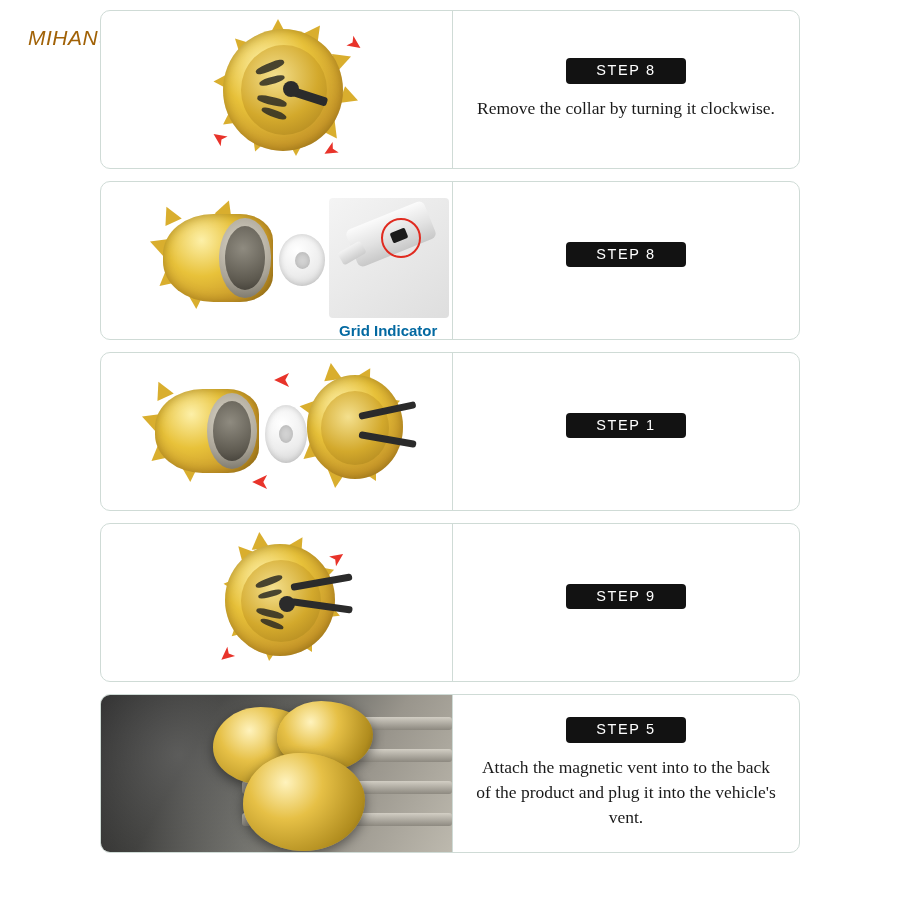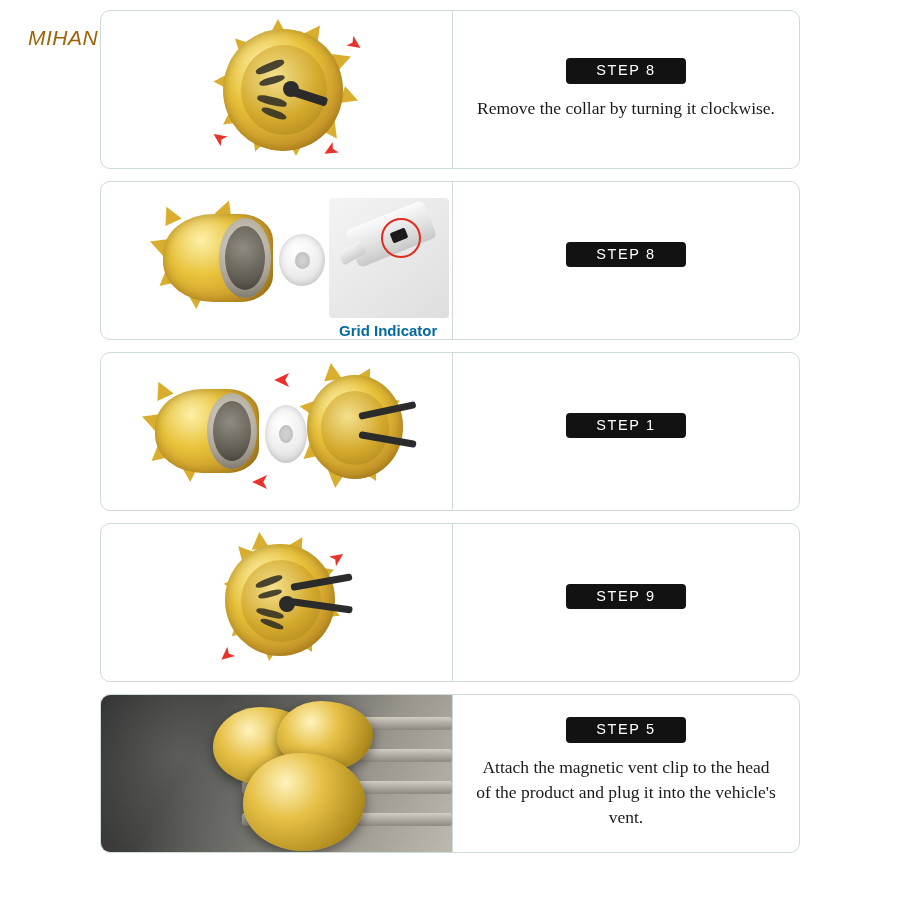--- a/index.html
+++ b/index.html
@@ -361,18 +361,18 @@
           <div class="vent-slat" style="top:54px;"></div>
           <div class="vent-slat" style="top:86px;"></div>
           <div class="vent-slat" style="top:118px;"></div>
           <div class="goldblob" style="left:112px;top:12px;width:104px;height:78px;"></div>
           <div class="goldblob" style="left:176px;top:6px;width:96px;height:70px;"></div>
           <div class="goldblob" style="left:142px;top:58px;width:122px;height:98px;"></div>
         </div>
       </div>
       <div class="step-text">
         <div class="badge">STEP 5</div>
-        <div class="caption">Attach the magnetic vent clip to the head of the product and plug it into the vehicle's vent.</div>
+        <div class="caption">Attach the magnetic vent into to the back of the product and plug it into the vehicle's vent.</div>
       </div>
     </div>
 
   </div>
 </div>
 
 </body></html>

